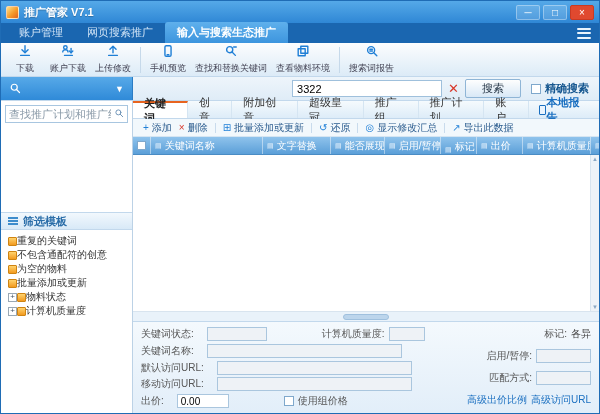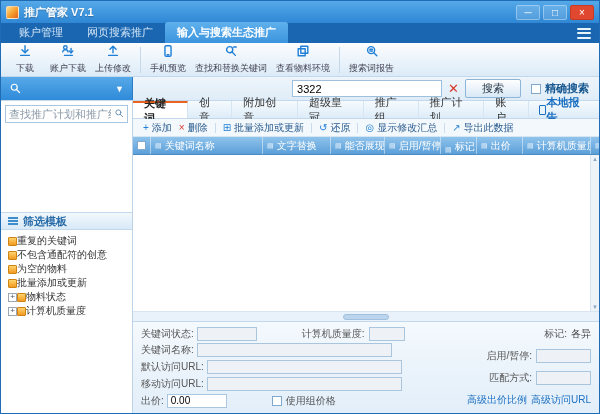--- a/index.html
+++ b/index.html
@@ -112,25 +112,25 @@
   .v-arrow { font-size:6px; color:#8aa8c4; line-height:1; }
 
   .h-scroll { height:10px; flex:0 0 10px; background:#e9f2fa; border-top:1px solid #d8e4ef;
     display:flex; align-items:center; justify-content:center; }
   .h-handle { width:46px; height:6px; background:#bcd5ec; border:1px solid #9fc0de; border-radius:3px; }
 
   
   .detail { height:92px; flex:0 0 92px; background:linear-gradient(#f4f9fd,#e2eef9);
     border-top:1px solid #c2d8ec; padding:4px 8px 5px; display:flex; gap:8px; font-size:10px; color:#555; }
   .detail-left { flex:1; min-width:0; display:flex; flex-direction:column; justify-content:space-between; }
-  .d-row { display:flex; align-items:center; gap:3px; height:15px; white-space:nowrap; overflow:hidden; }
+  .d-row { display:flex; align-items:flex-end; gap:13px; height:15px; white-space:nowrap; overflow:hidden; }
   .d-label { white-space:nowrap; }
   .d-input { height:14px; border:1px solid #aac6de; background:#fff; font-size:10px; padding:0 3px; }
   .d-input.ro { background:#eef2f6; }
-  .w-status { width:60px; } .w-q { width:36px; } .w-long { width:195px; } .w-bid { width:60px; } .w-sm { width:55px; }
+  .w-status { width:60px; } .w-q { width:36px; } .w-long { width:195px; } .w-bid { width:52px; } .w-sm { width:55px; }
   .grp-gap { margin-left:42px; display:flex; align-items:center; gap:4px; }
   .detail-right { width:140px; flex:0 0 140px; display:flex; flex-direction:column; justify-content:space-between; }
   .dr-row { display:flex; align-items:center; justify-content:flex-end; gap:4px; height:15px; white-space:nowrap; }
   .link { color:#1a6fc0; }
   .mark-val { color:#444; }
   svg .st { stroke:#1f7fd6; stroke-width:1.6; fill:none; stroke-linecap:round; stroke-linejoin:round; }
   svg .stw { stroke:#fff; stroke-width:1.6; fill:none; stroke-linecap:round; }
   svg .stg { stroke:#6a90b4; stroke-width:1.5; fill:none; stroke-linecap:round; }
 </style>
 </head>

